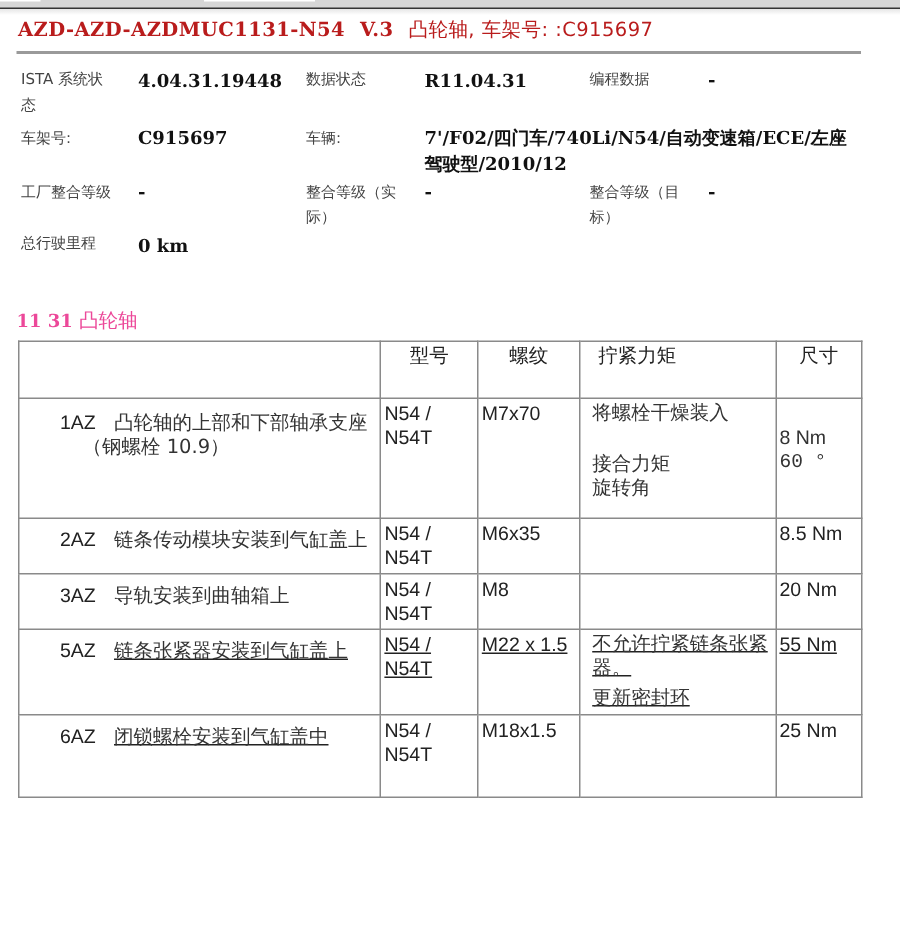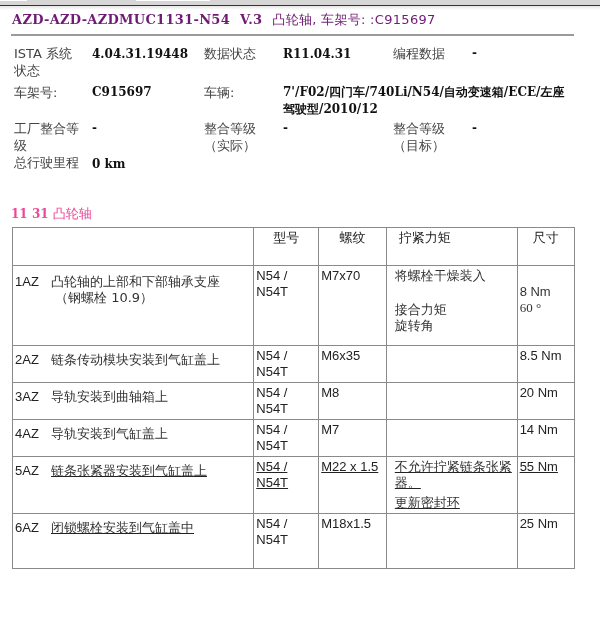--- a/index.html
+++ b/index.html
@@ -10,45 +10,45 @@
     .topbar {
       position: absolute; left: 0; top: 0; width: 600px; height: 5px; background: #d6d6d6;
       border-bottom: 1px solid #333;
     }
     .topbar .tab1 { position: absolute; left: 0; top: 0; width: 27px; height: 1px; background: #fff; }
     .topbar .tab2 { position: absolute; left: 136px; top: 0; width: 74px; height: 1px; background: #fff; }
     .topbar-shadow { position: absolute; left: 0; top: 6px; width: 600px; height: 4px; background: linear-gradient(#e6e6e6, #fff); }
 
     .title {
       position: absolute; left: 12px; top: 11px; font-family: "DejaVu Serif", serif; font-weight: bold;
-      font-size: 13px; letter-spacing: 0.3px; color: #701a75; white-space: nowrap;
+      font-size: 13px; letter-spacing: 0.3px; color: #b91c1c; white-space: nowrap;
     }
     .title .v { margin-left: 10px; }
     .title .cn { font-family: "DejaVu Sans", sans-serif; font-weight: normal; margin-left: 10px; }
     .rule { position: absolute; left: 11px; top: 34px; width: 563px; height: 2px; background: #9a9a9a; }
 
-    .info { position: absolute; font-size: 13px; line-height: 17px; color: #333; }
+    .info { position: absolute; font-size: 10px; line-height: 17px; color: #333; }
     .lbl { color: #444; }
     .val { font-family: "DejaVu Serif", serif; font-weight: bold; font-size: 12px; color: #111; }
 
     .section-title {
       position: absolute; left: 11px; top: 205px; font-size: 13px; color: #ec4899;
     }
     .section-title .num { font-family: "DejaVu Serif", serif; font-weight: bold; font-size: 12px; }
 
     table.spec {
       position: absolute; left: 12px; top: 227px; width: 563px;
       border-collapse: collapse; font-family: "Liberation Sans", sans-serif; font-size: 13px; color: #222;
     }
     table.spec td, table.spec th {
       border: 1px solid #8a8a8a; vertical-align: top; padding: 2px 2px; line-height: 16px;
     }
     table.spec th { font-weight: normal; text-align: center; padding-top: 2px; font-family: "DejaVu Sans", sans-serif; }
     .c1 { width: 253px; } .c2 { width: 63px; } .c3 { width: 64px; } .c4 { width: 126px; } .c5 { width: 45px; }
-    .pos { display: inline-block; width: 36px; }
+    .pos { display: inline-block; width: 36px; margin-left: 25px; }
     .desc { font-family: "DejaVu Sans", sans-serif; color: #333; }
     .sub { display: block; padding-left: 40px; font-family: "DejaVu Sans", sans-serif; color: #333; }
     .note { font-family: "DejaVu Sans", sans-serif; color: #333; display: block; }
   </style>
 </head>
 <body>
 
 <div class="topbar">
   <div class="tab1"></div>
   <div class="tab2"></div>
@@ -104,47 +104,40 @@
     </td>
     <td>N54 / N54T</td>
     <td>M7x70</td>
     <td style="padding-left:8px;">
       <span class="note">将螺栓干燥装入</span>
       <span class="note" style="margin-top:18px;">接合力矩</span>
       <span class="note">旋转角</span>
     </td>
     <td>
       <span class="note" style="margin-top:16px; font-family:'Liberation Sans',sans-serif;">8 Nm</span>
-      <span class="note" style="font-family:Liberation Serif, serif;">60 °</span>
+      <span class="note" style="font-family:Liberation Mono, monospace;">60 °</span>
     </td>
   </tr>
 
   <tr style="height:34px;">
     <td style="padding-top:6px;"><span class="pos">2AZ</span><span class="desc">链条传动模块安装到气缸盖上</span></td>
     <td>N54 / N54T</td>
     <td>M6x35</td>
     <td></td>
     <td>8.5 Nm</td>
   </tr>
 
   <tr style="height:34px;">
     <td style="padding-top:6px;"><span class="pos">3AZ</span><span class="desc">导轨安装到曲轴箱上</span></td>
     <td>N54 / N54T</td>
     <td>M8</td>
     <td></td>
     <td>20 Nm</td>
   </tr>
 
-  <tr style="height:34px;">
-    <td style="padding-top:6px;"><span class="pos">4AZ</span><span class="desc">导轨安装到气缸盖上</span></td>
-    <td>N54 / N54T</td>
-    <td>M7</td>
-    <td></td>
-    <td>14 Nm</td>
-  </tr>
 
   <tr style="height:55px;text-decoration:underline;">
     <td style="padding-top:6px;"><span class="pos">5AZ</span><span class="desc">链条张紧器安装到气缸盖上</span></td>
     <td>N54 / N54T</td>
     <td>M22 x 1.5</td>
     <td style="padding-left:8px;">
       <span class="note">不允许拧紧链条张紧器。</span>
       <span class="note" style="margin-top:4px;">更新密封环</span>
     </td>
     <td>55 Nm</td>

